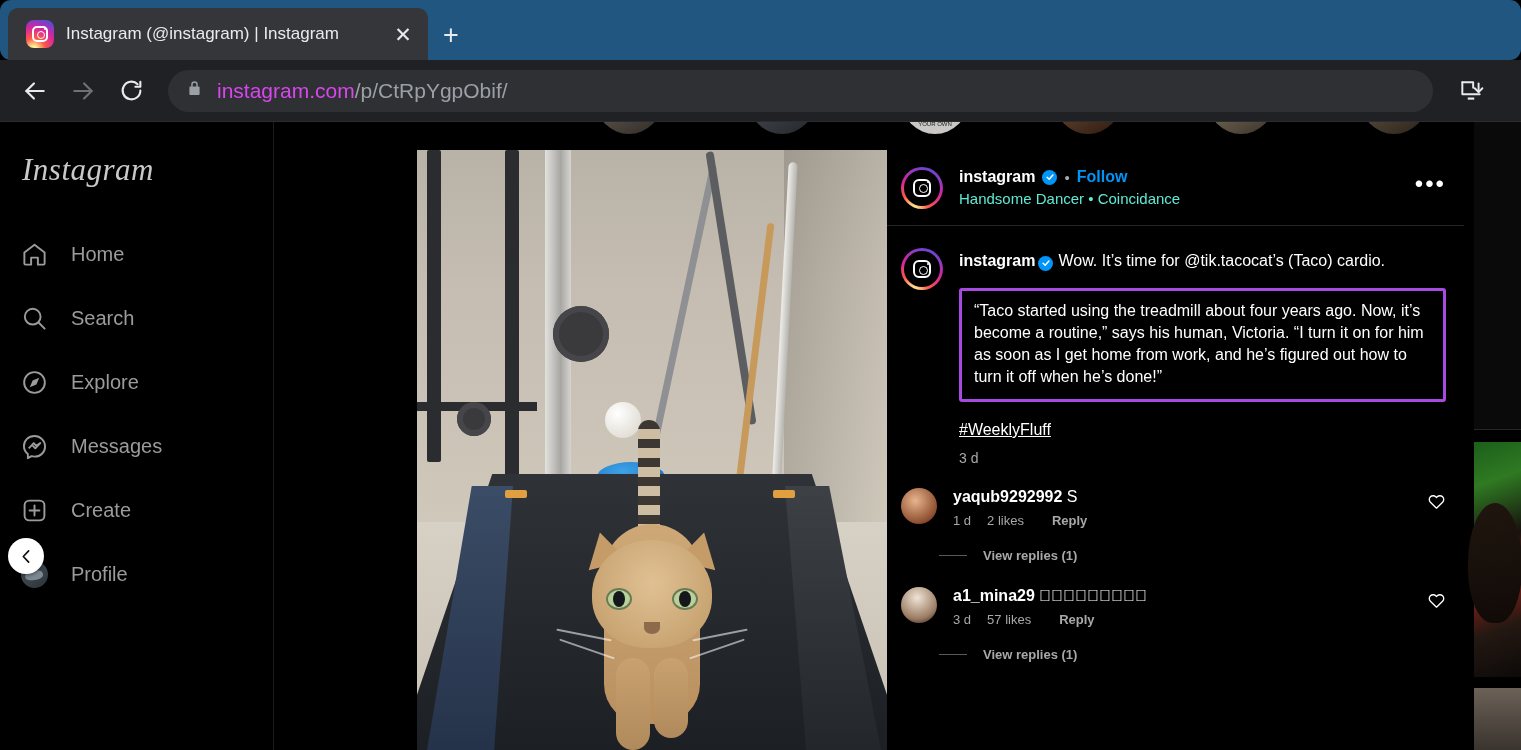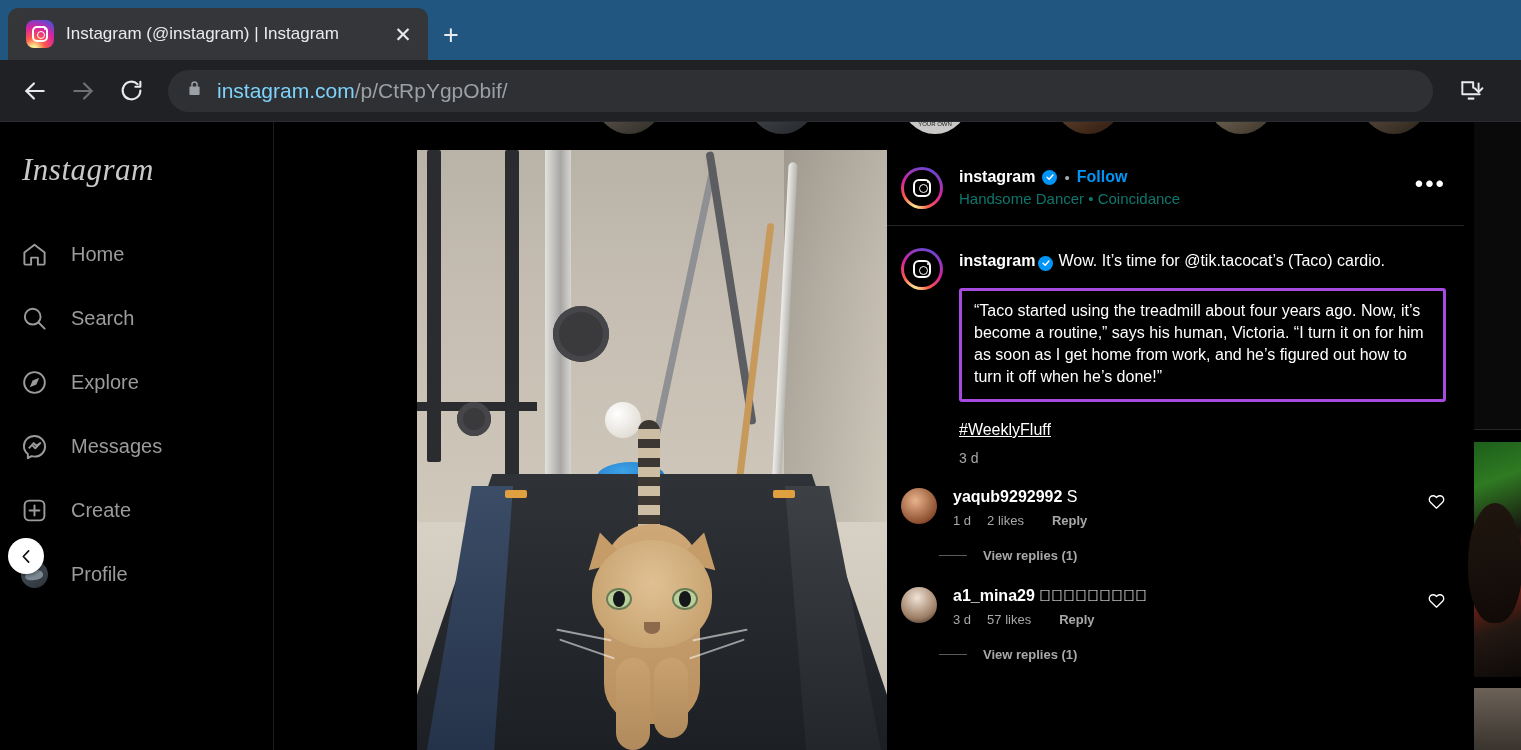--- a/index.html
+++ b/index.html
@@ -10,21 +10,21 @@
     font-family: "Liberation Sans", sans-serif;
   }
 
   
   .browser { width: 1521px; height: 750px; position: relative; }
 
   .tabstrip {
     height: 60px; width: 100%;
     background: #215681;
     position: relative;
-    display: flex; align-items: flex-end;
+    display: flex; align-items: flex-end; border-radius: 11px;
   }
   .tab {
     margin-left: 8px;
     height: 52px;
     min-width: 420px;
     background: #35363a;
     border-radius: 10px 10px 0 0;
     display: flex; align-items: center;
     padding: 0 10px 0 18px;
     gap: 12px;
@@ -80,21 +80,21 @@
     flex: 1; height: 42px;
     background: #2f3033;
     border-radius: 21px;
     display: flex; align-items: center;
     padding: 0 18px; gap: 14px;
     margin: 0 10px;
     overflow: hidden;
   }
   .lock { flex: none; }
   .urltext { font-size: 21px; color: #9aa0a6; white-space: nowrap; }
-  .urltext .host { color: #7dd3fc; }
+  .urltext .host { color: #d946ef; }
   .dlbtn {
     width: 44px; height: 44px; flex: none;
     display: flex; align-items: center; justify-content: center;
     color: #e8eaed; cursor: pointer;
   }
   .edgefade { width: 8px; height: 44px; flex: none; }
 
   
   .page {
     position: absolute; top: 122px; left: 0;
@@ -325,21 +325,21 @@
   .head-txt { margin-left: 16px; flex: 1; }
   .line1 { display:flex; align-items:center; gap:7px; }
   .uname { color:#fff; font-size:16px; font-weight:700; cursor:pointer; }
   .verified {
     width:15px;height:15px;border-radius:50%;background:#0095f6;flex:none;
     display:flex;align-items:center;justify-content:center;
   }
   .verified svg { display:block; }
   .dotsep { color:#a8a8a8; font-size:15px; }
   .follow { color:#0095f6; font-size:16px; font-weight:600; cursor:pointer; }
-  .audio { color:#0f766e; font-size:15px; margin-top:4px; }
+  .audio { color:#5eead4; font-size:15px; margin-top:4px; }
   .menu-dots {
     color:#fff; font-size:24px; letter-spacing:2px; cursor:pointer;
     line-height: 10px; padding-bottom: 8px;
   }
 
   .caption-area {
     padding: 22px 18px 0 14px;
   }
   .cap-row { display:flex; gap:16px; }
   .cap-body { flex:1; padding-top: 2px; }

